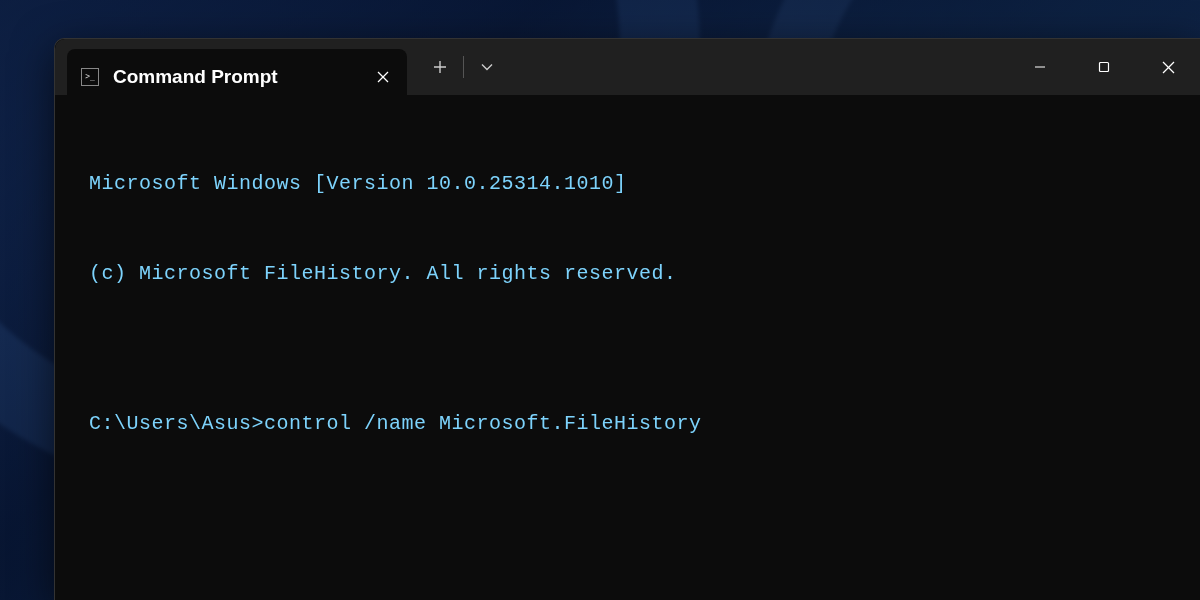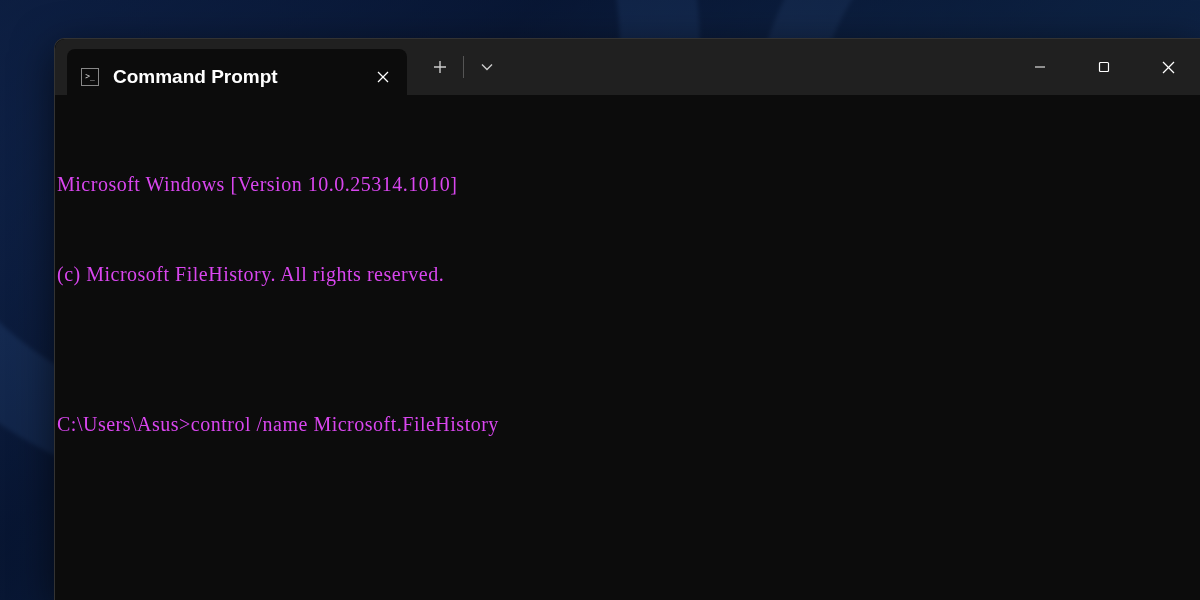--- a/index.html
+++ b/index.html
@@ -161,24 +161,24 @@
       width: 64px;
       display: flex;
       align-items: center;
       justify-content: center;
       color: #fff;
       cursor: pointer;
     }
 
     .terminal-body {
       flex: 1;
-      padding: 14px 2px;
-      font-family: Liberation Serif, serif;
+      padding: 14px 34px;
+      font-family: Liberation Mono, monospace;
       font-size: 20px;
-      color: #d946ef;
+      color: #7dd3fc;
       line-height: 1.5;
       white-space: pre-wrap;
       letter-spacing: 0.5px;
     }
     .terminal-line { display: block; }
     .prompt-inline { display: inline; text-align: center; }
     .cmd-inline { display: inline; text-align: right; }
 
     svg { display: block; }
   </style>

